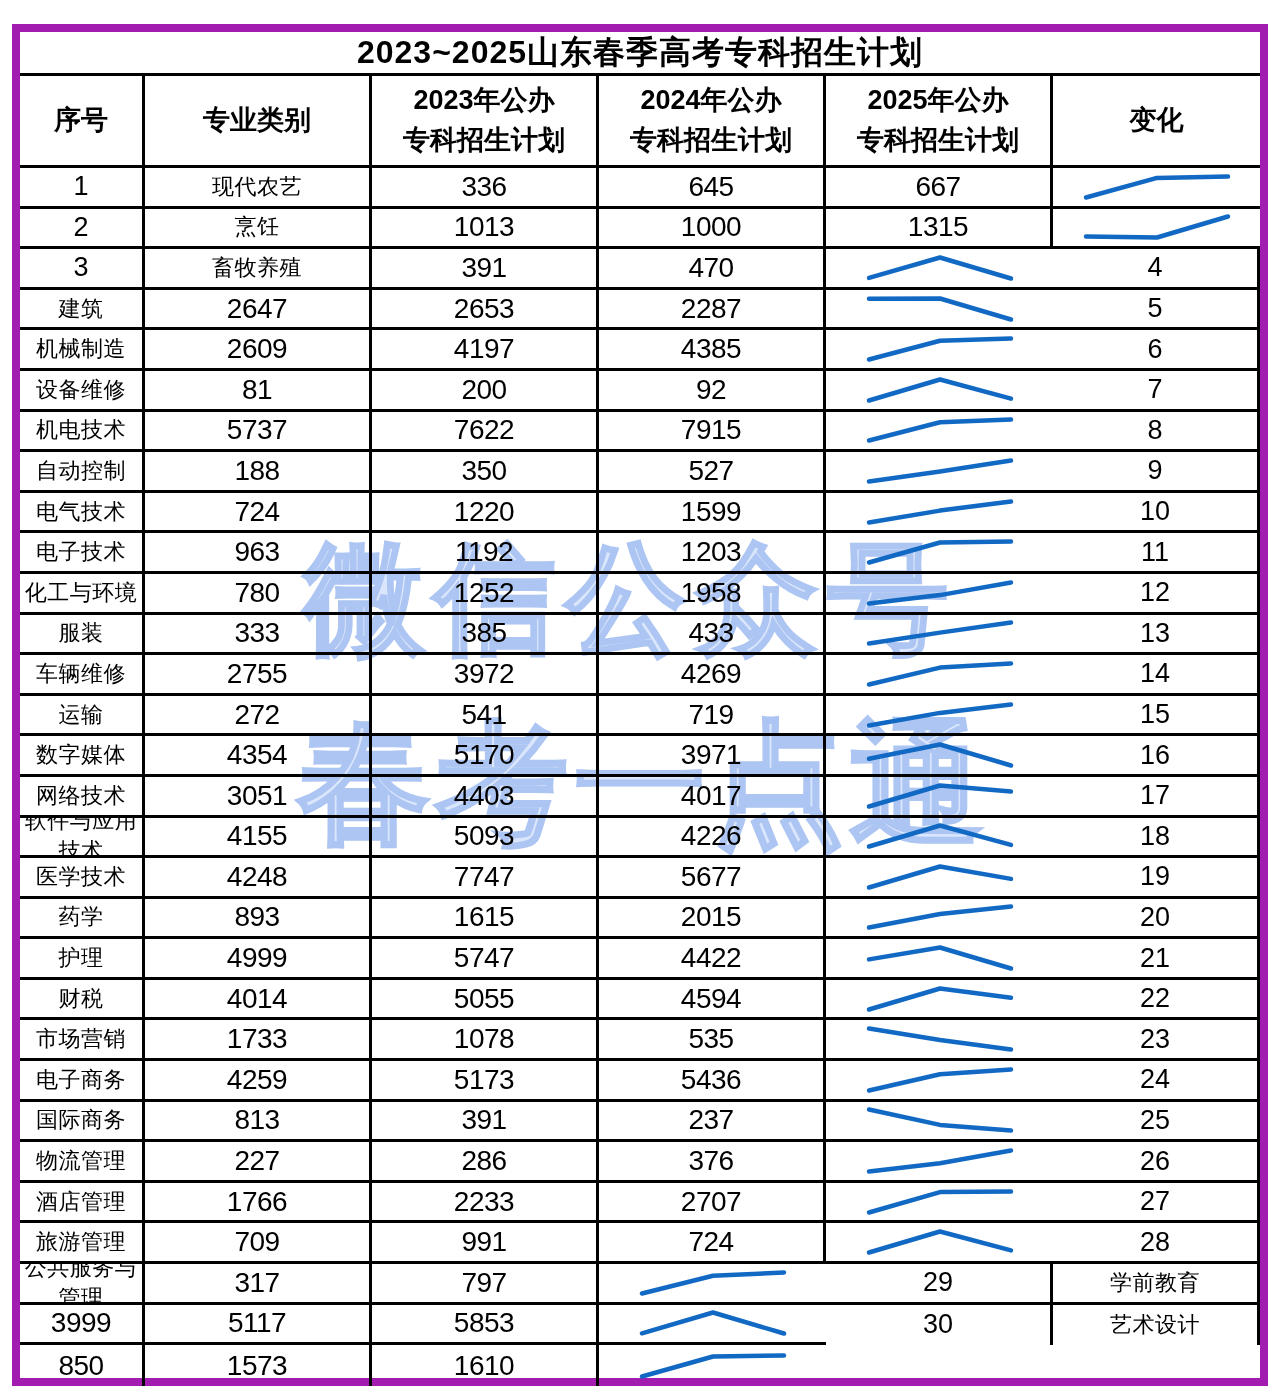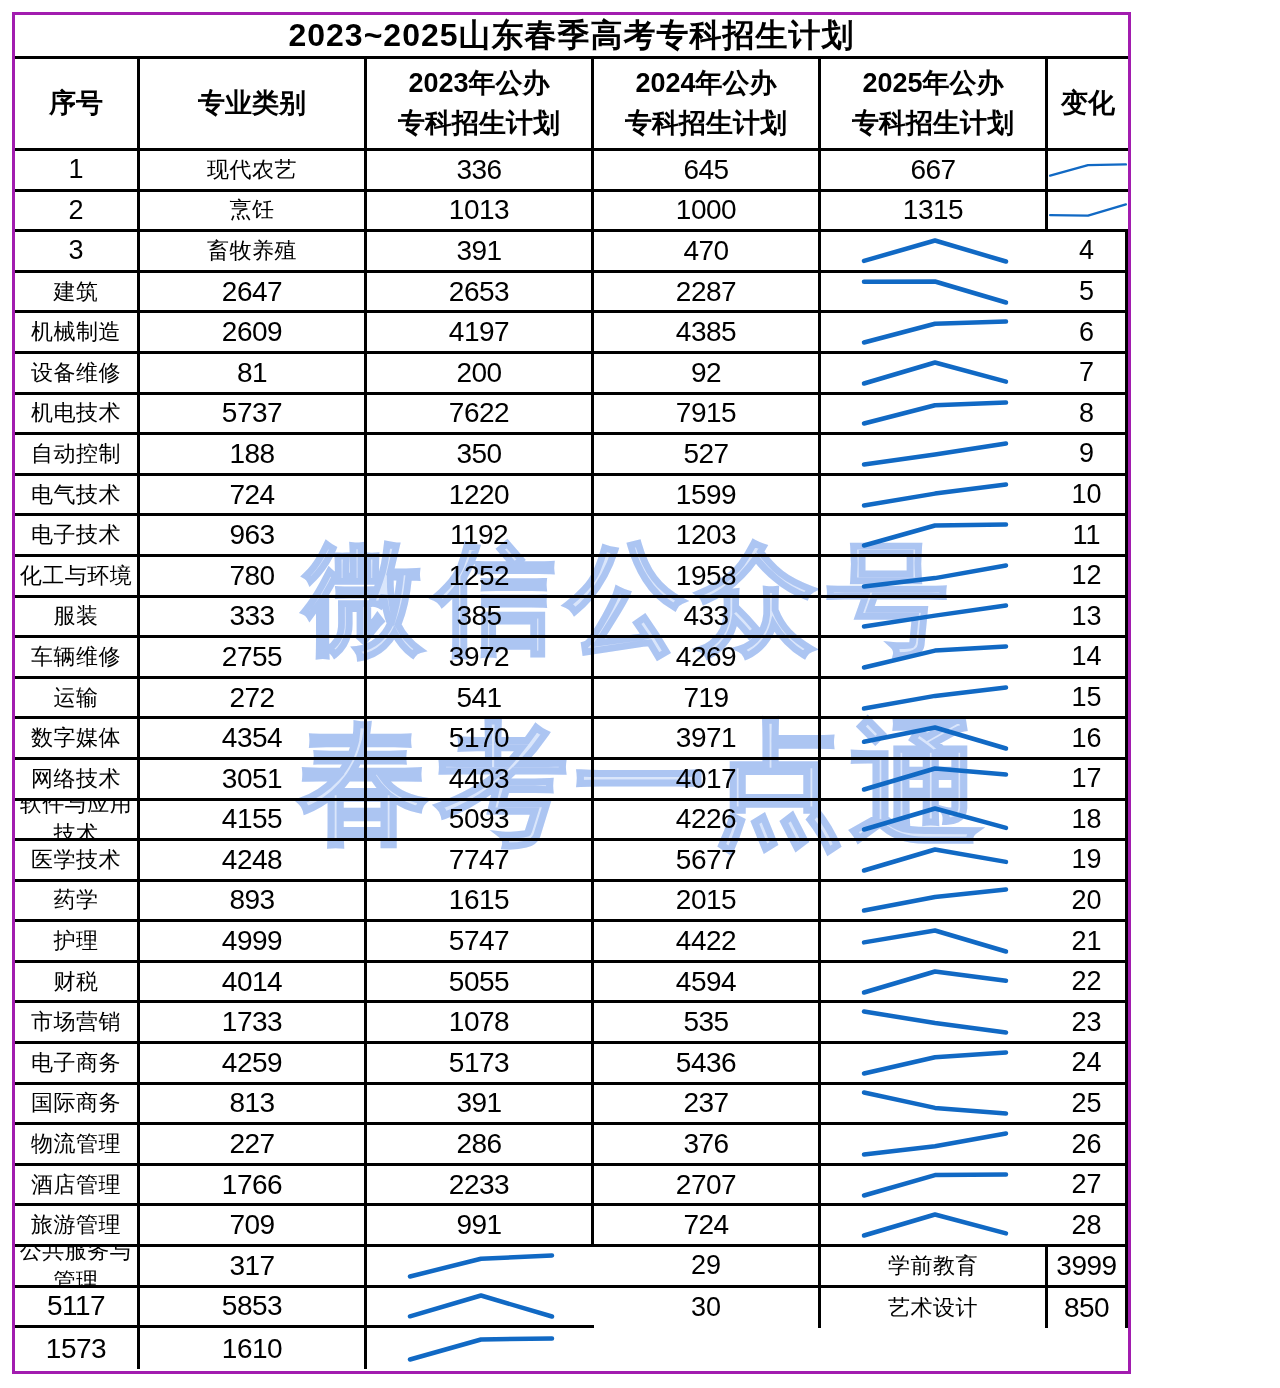--- a/index.html
+++ b/index.html
@@ -22,24 +22,24 @@
     color: #d9e5fb;
     -webkit-text-stroke: 3px #a8c2f2;
     opacity: 0.95;
   }
   .wm1 { left: 304px; top: 538px; font-size: 120px; line-height: 120px; letter-spacing: 11px; }
   .wm2 { left: 298px; top: 718px; font-size: 132px; line-height: 132px; letter-spacing: 6px; }
 
   
   .plan-table {
     position: absolute;
-    left: 12px; top: 12px;
-    width: 1119px; height: 1362px;
+    left: 12px; top: 24px;
+    width: 1256px; height: 1362px;
     box-sizing: border-box;
-    border: 3px solid #a21caf;
+    border: 8px solid #a21caf;
     background: transparent;
     z-index: 1;
     display: grid;
     grid-template-columns: 125px 227px 227px 227px 227px 1fr;
     grid-template-rows: 44px 92px repeat(30, 40.6px);
   }
   .cell {
     box-sizing: border-box;
     border-right: 3px solid #000;
     border-bottom: 3px solid #000;
@@ -361,20 +361,21 @@
       <div class="cell c-val col-4">991</div>
       <div class="cell c-val col-5">724</div>
       <div class="cell c-spark col-6">
       <svg width="150" height="30" viewBox="0 0 150 30">
           <polyline points="4,25.5 75,4.5 146,23.4" fill="none" stroke="#1169c4" stroke-width="4.5" stroke-linejoin="round" stroke-linecap="round"></polyline>
         </svg>
     </div>
       <div class="cell c-no col-1">28</div>
       <div class="cell c-cat col-2">公共服务与管理</div>
       <div class="cell c-val col-3">317</div>
+      <div class="cell c-val col-4">797</div>
       <div class="cell c-spark col-6">
       <svg width="150" height="30" viewBox="0 0 150 30">
           <polyline points="4,25.5 75,7.7 146,4.5" fill="none" stroke="#1169c4" stroke-width="4.5" stroke-linejoin="round" stroke-linecap="round"></polyline>
         </svg>
     </div>
       <div class="cell c-no col-1">29</div>
       <div class="cell c-cat col-2">学前教育</div>
       <div class="cell c-val col-3">3999</div>
       <div class="cell c-val col-4">5117</div>
       <div class="cell c-val col-5">5853</div>

